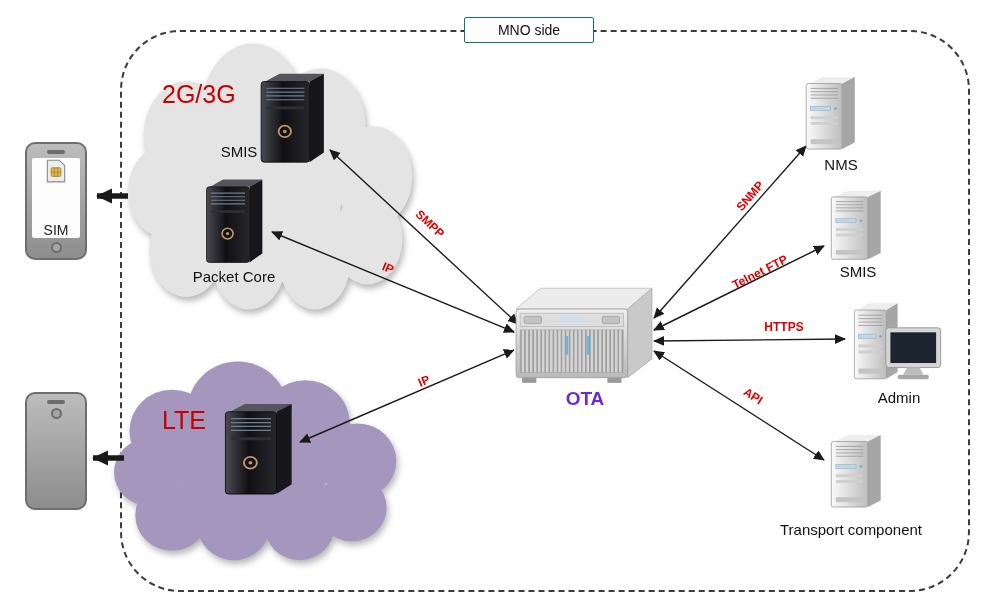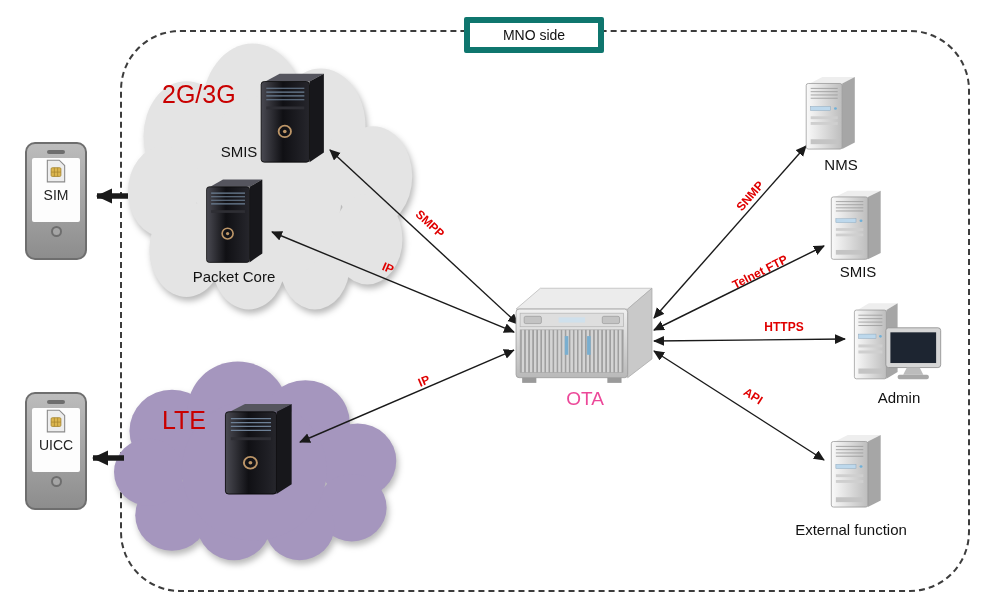--- a/index.html
+++ b/index.html
@@ -1,29 +1,29 @@
 <!DOCTYPE html>
 <html><head>
 <meta charset="utf-8">
 <style>
   html,body{margin:0;padding:0;}
   body{font-family:"Liberation Sans",sans-serif;background:#ffffff;}
   .canvas{position:relative;width:1000px;height:610px;background:#fff;overflow:hidden;}
   .boundary{position:absolute;left:120px;top:30px;width:850px;height:562px;border:2px dashed #3c3c3c;border-radius:60px;box-sizing:border-box;z-index:1;}
-  .boundary-label{position:absolute;left:464px;top:17px;width:128px;height:24px;background:#fff;border:6px solid #0f766e;border-radius:2px;display:flex;align-items:center;justify-content:center;font-size:14px;color:#111;z-index:7;}
+  .boundary-label{position:absolute;left:464px;top:17px;width:128px;height:24px;background:#fff;border:1px solid #0f766e;border-radius:2px;display:flex;align-items:center;justify-content:center;font-size:14px;color:#111;z-index:7;}
   .cloud{position:absolute;z-index:2;filter:drop-shadow(2px 4px 3px rgba(0,0,0,0.28));}
   .cloud-label{position:absolute;font-weight:400;color:#c90000;font-size:25px;z-index:4;}
   .node-icon{position:absolute;z-index:4;}
   .node-label{position:absolute;font-size:15px;color:#111;text-align:center;z-index:5;line-height:18px;}
-  .node-label.red{color:#ec4899;font-weight:400;font-size:19px;}
+  .node-label.red{color:#6d28d9;font-weight:700;font-size:19px;}
   .link-label{position:absolute;font-size:12px;font-weight:700;color:#e00000;white-space:nowrap;z-index:6;}
   .arrows{position:absolute;left:0;top:0;z-index:3;}
   .phone{position:absolute;width:62px;height:118px;background:linear-gradient(180deg,#bcbcbc,#8d8d8d);border:2px solid #6e6e6e;border-radius:10px;z-index:4;box-sizing:border-box;}
   .phone-speaker{width:18px;height:4px;background:#6e6e6e;border-radius:2px;margin:6px auto 4px;}
-  .phone-screen{width:48px;height:64px;background:#fdfdfd;margin:0 auto;border-radius:2px;display:flex;flex-direction:column;align-items:center;justify-content:flex-start;gap:3px;}
+  .phone-screen{width:48px;height:80px;background:#fdfdfd;margin:0 auto;border-radius:2px;display:flex;flex-direction:column;align-items:center;justify-content:space-between;gap:3px;}
   .phone-label{font-size:14px;color:#222;}
   .phone-button{width:11px;height:11px;border:2px solid #6e6e6e;border-radius:50%;margin:4px auto 0;background:#a5a5a5;box-sizing:border-box;}
 </style>
 </head>
 <body>
 
 <svg width="0" height="0" style="position:absolute" aria-hidden="true">
   <defs>
     <linearGradient id="gTowerFront" x1="0" y1="0" x2="1" y2="0">
       <stop offset="0" stop-color="#4a4a52"></stop>
@@ -183,26 +183,20 @@
     <div class="phone-screen">
       <svg width="26" height="26" viewBox="0 0 24 24">
           <use href="#sym-simchip"></use>
         </svg>
       <div class="phone-label">SIM</div>
     </div>
     <div class="phone-button"></div>
   </div>
   <div class="phone" style="left:25px;top:392px">
     <div class="phone-speaker"></div>
-    <div class="phone-screen">
-      <svg width="26" height="26" viewBox="0 0 24 24">
-          <use href="#sym-simchip"></use>
-        </svg>
-      <div class="phone-label">UICC</div>
-    </div>
     <div class="phone-button"></div>
   </div>
 
   <svg class="node-icon" style="left:256px;top:70px" width="72" height="96" viewBox="0 0 70 100" preserveAspectRatio="none">
       <use href="#sym-black-tower"></use>
     </svg>
   <svg class="node-icon" style="left:202px;top:176px" width="64" height="90" viewBox="0 0 70 100" preserveAspectRatio="none">
       <use href="#sym-black-tower"></use>
     </svg>
   <svg class="node-icon" style="left:220px;top:400px" width="76" height="98" viewBox="0 0 70 100" preserveAspectRatio="none">
@@ -229,15 +223,15 @@
         <use href="#sym-monitor"></use>
       </svg>
   </div>
 
   <div class="node-label" style="left:200px;top:143px;width:78px">SMIS</div>
   <div class="node-label" style="left:179px;top:268px;width:110px">Packet Core</div>
   <div class="node-label red" style="left:545px;top:390px;width:80px">OTA</div>
   <div class="node-label" style="left:801px;top:156px;width:80px">NMS</div>
   <div class="node-label" style="left:818px;top:263px;width:80px">SMIS</div>
   <div class="node-label" style="left:859px;top:389px;width:80px">Admin</div>
-  <div class="node-label" style="left:771px;top:521px;width:160px">External function</div>
+  <div class="node-label" style="left:771px;top:521px;width:160px">Transport component</div>
 
 </div>
 
 </body></html>

